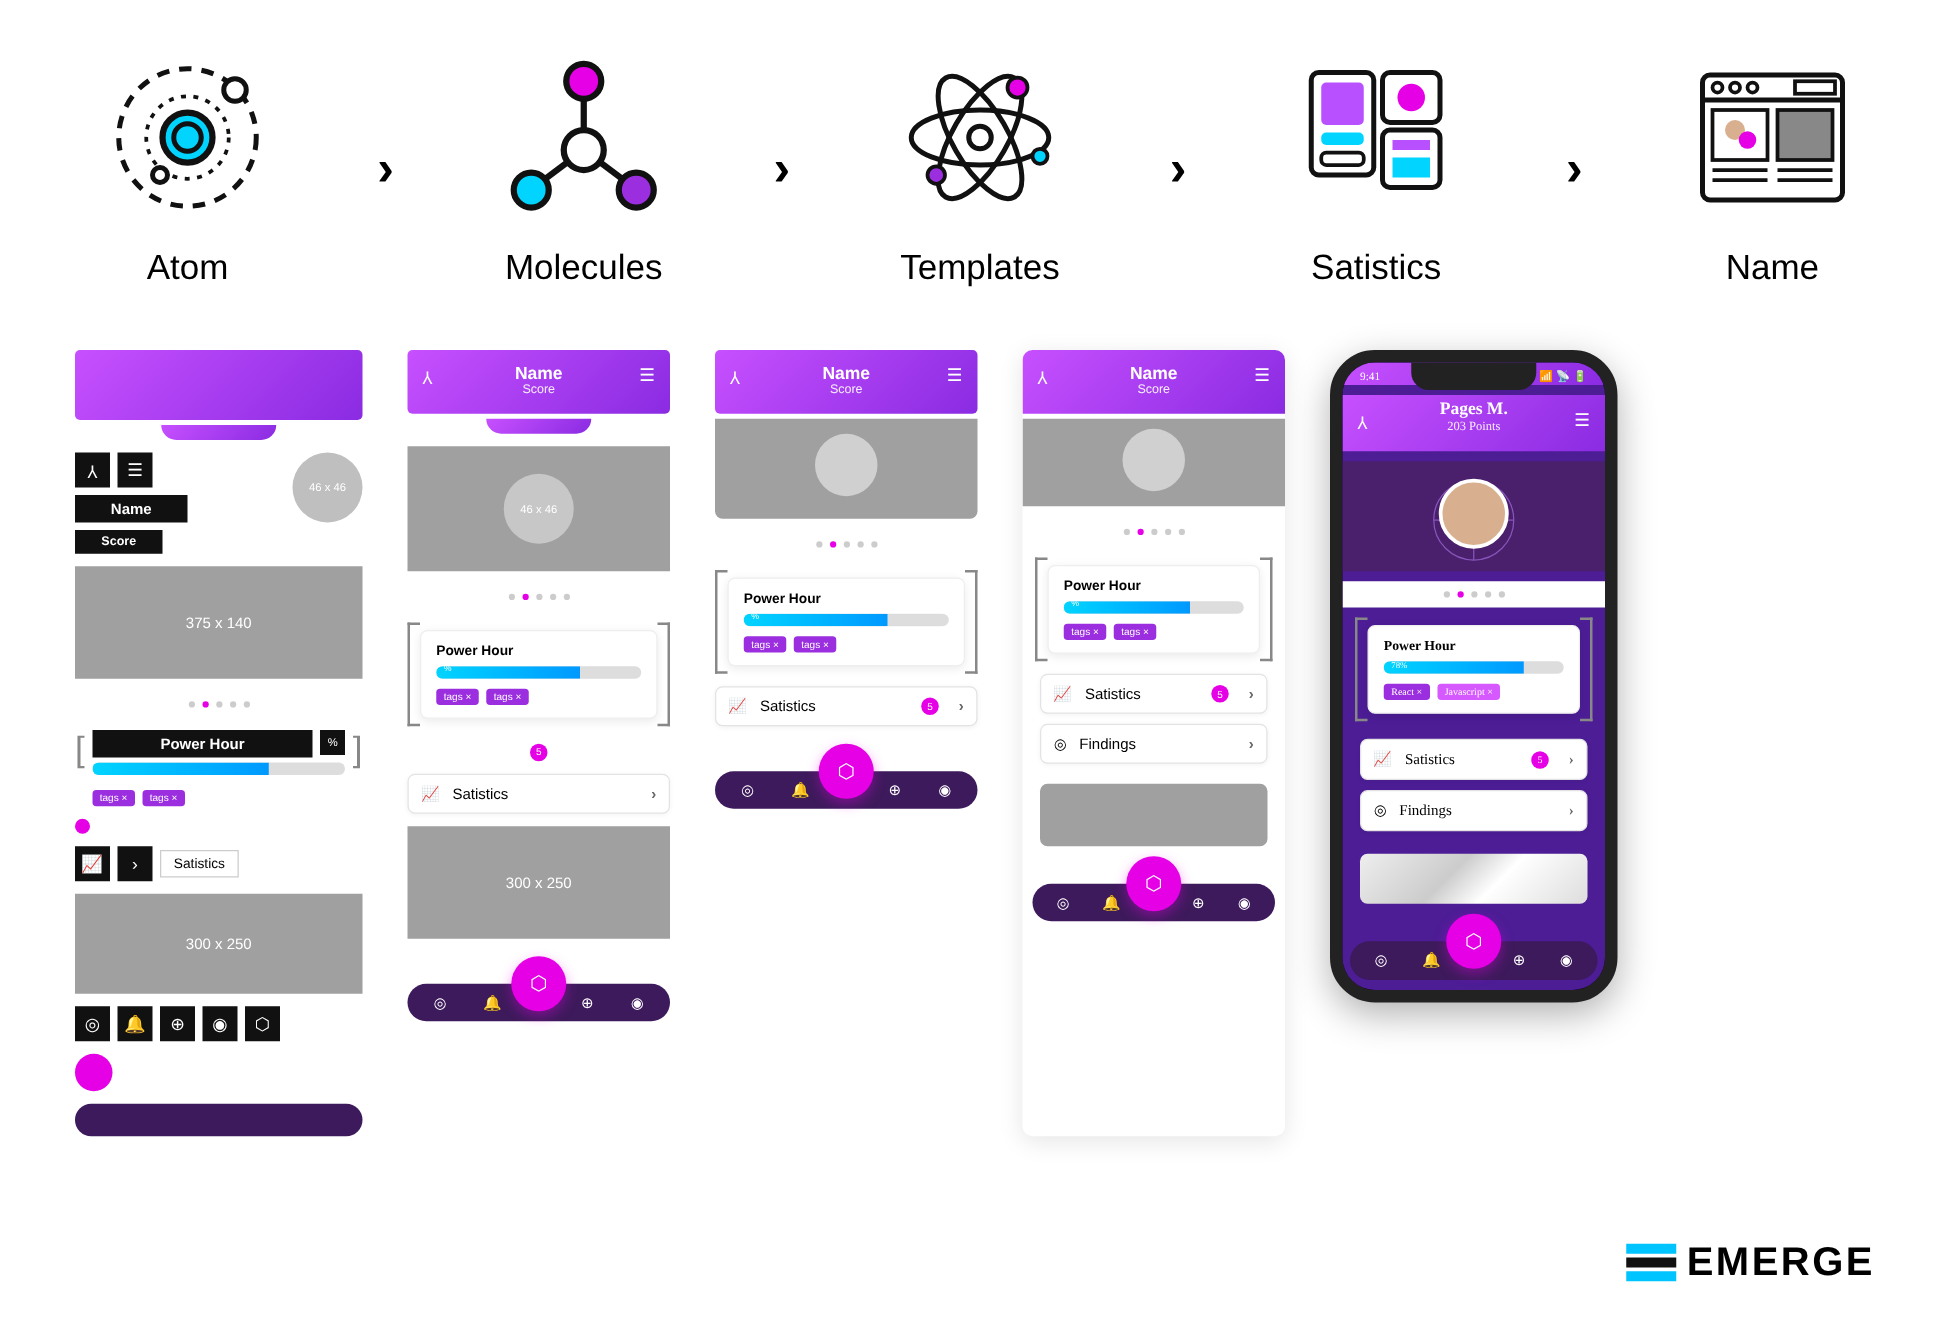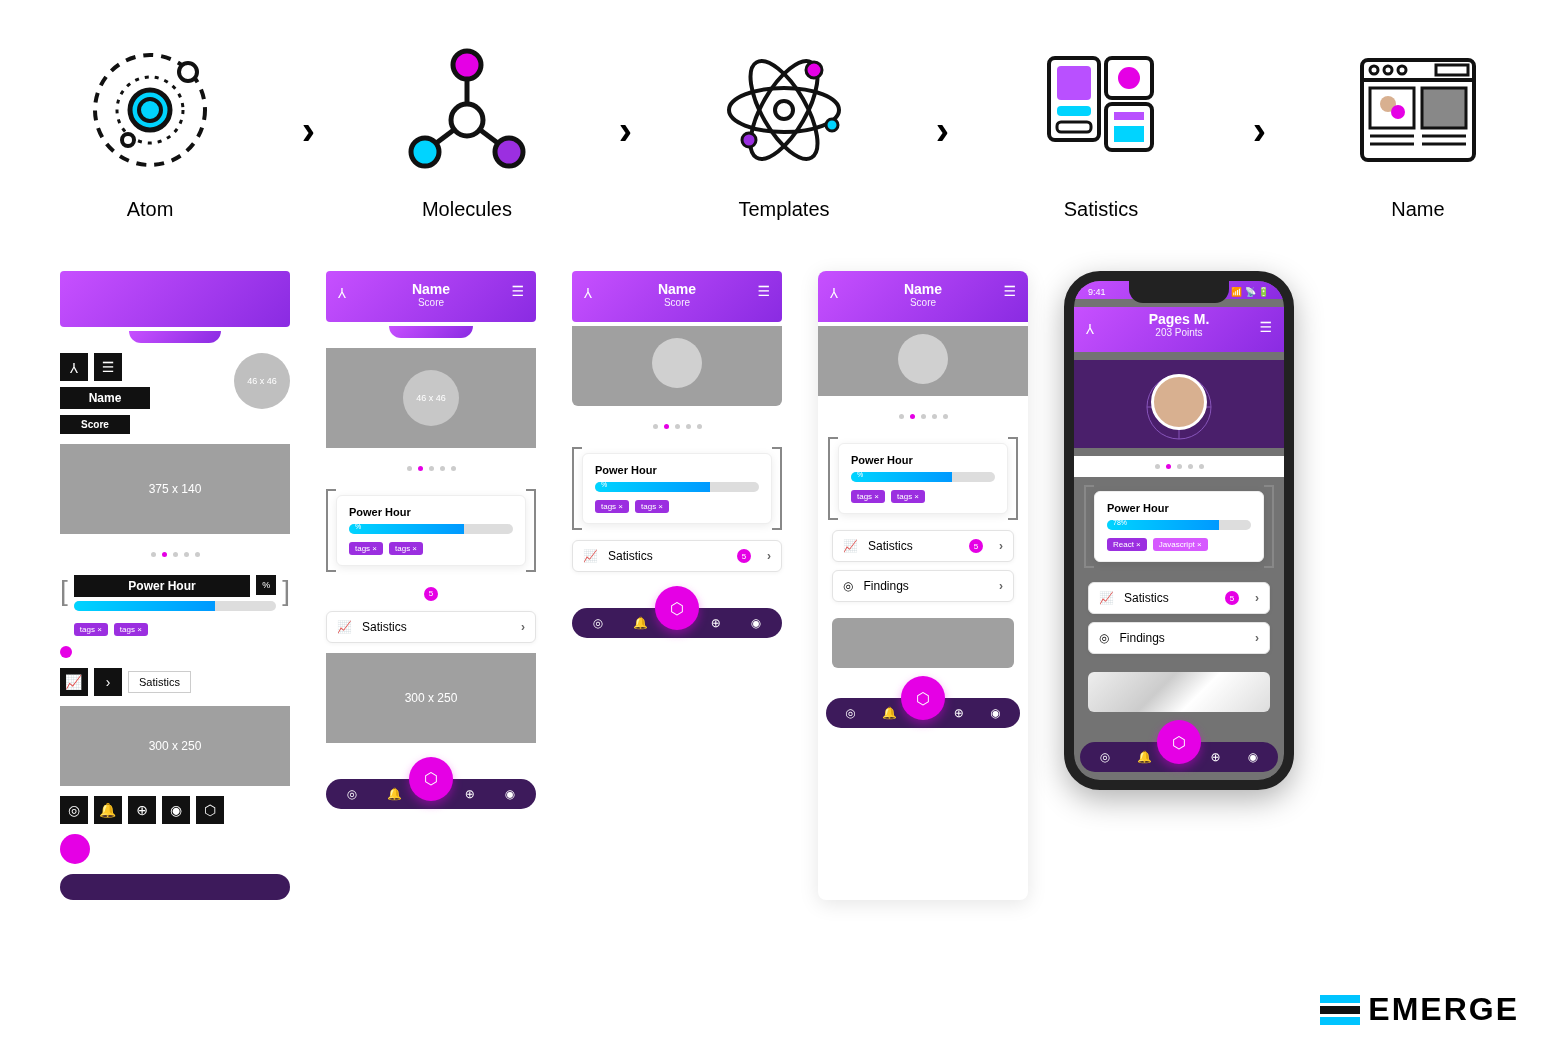--- a/index.html
+++ b/index.html
@@ -2,21 +2,21 @@
 <html><head>
 <meta charset="utf-8">
 <style>
   * { margin:0; padding:0; box-sizing:border-box; }
   body { font-family: -apple-system, BlinkMacSystemFont, "Segoe UI", Helvetica, Arial, sans-serif; background:#fff; width:1568px; height:1058px; padding:40px 50px; position:relative; }
 
   
   .top-row { display:flex; align-items:center; justify-content:space-between; padding:0 30px 20px; }
   .top-item { display:flex; flex-direction:column; align-items:center; gap:18px; }
   .top-item svg { width:140px; height:140px; }
-  .top-label { font-size:20px; font-weight:500; }
+  .top-label { font-size:28px; font-weight:500; }
   .chev { font-size:40px; font-weight:900; }
 
   
   .cols { display:flex; gap:36px; padding:30px 10px 0; }
   .col { display:flex; flex-direction:column; gap:10px; }
 
   
   .hdr { background:linear-gradient(135deg,#c750ff,#8a2be2); color:#fff; border-radius:4px; position:relative; text-align:center; padding:10px 0 14px; }
   .hdr .nm { font-weight:700; font-size:14px; }
   .hdr .sc { font-size:10px; opacity:.9; }
@@ -48,29 +48,29 @@
   .chevr { font-weight:900; color:#666; margin-left:6px; }
 
   .tabbar { background:#3d1a5b; border-radius:28px; display:flex; align-items:center; justify-content:space-around; padding:8px 6px; position:relative; }
   .tabbar i { color:#fff; font-size:12px; font-style:normal; }
   .fab { width:44px; height:44px; border-radius:50%; background:#e500e5; color:#fff; display:flex; align-items:center; justify-content:center; position:absolute; left:50%; transform:translateX(-50%); top:-22px; box-shadow:0 4px 10px rgba(229,0,229,.4);}
 
   .circle46 { width:56px; height:56px; border-radius:50%; background:#bfbfbf; color:#fff; font-size:9px; display:flex; align-items:center; justify-content:center;}
 
   
   .phone { width:230px; border:10px solid #222; border-radius:36px; background:#000; padding:0; position:relative; box-shadow:0 10px 30px rgba(0,0,0,.3);}
-  .phone .screen { background:#737373; border-radius:26px; overflow:hidden; }
+  .phone .screen { background:#4c1d95; border-radius:26px; overflow:hidden;font-family:Liberation Serif, serif; }
   .phone .topnotch { position:absolute; top:0; left:50%; transform:translateX(-50%); width:100px; height:22px; background:#222; border-radius:0 0 14px 14px; z-index:3;}
 
   .status { background:linear-gradient(135deg,#c750ff,#8a2be2); color:#fff; font-size:9px; display:flex; justify-content:space-between; padding:6px 14px 2px;}
   .avatar { width:56px; height:56px; border-radius:50%; background:#d8b090; border:3px solid #fff; margin:auto;}
   .radar { background:#4a1f6b; padding:12px 0 6px; position:relative;}
   .radar svg{ display:block; margin:auto;}
 
-  .logo { position:absolute; right:49px; bottom:30px; display:flex; align-items:center; gap:8px; }
+  .logo { position:absolute; right:68px; bottom:30px; display:flex; align-items:center; gap:8px; }
   .logo .bars span{ display:block; width:40px; height:8px; background:#00c4ff; margin:3px 0;}
   .logo .txt { font-size:32px; font-weight:800; letter-spacing:2px; }
 
   
   .col.c1{width:230px;} .col.c2{width:210px;} .col.c3{width:210px;} .col.c4{width:210px;} .col.c5{width:240px;}
   .col .inner{display:flex; flex-direction:column; gap:8px;}
 </style>
 </head>
 <body>
 

